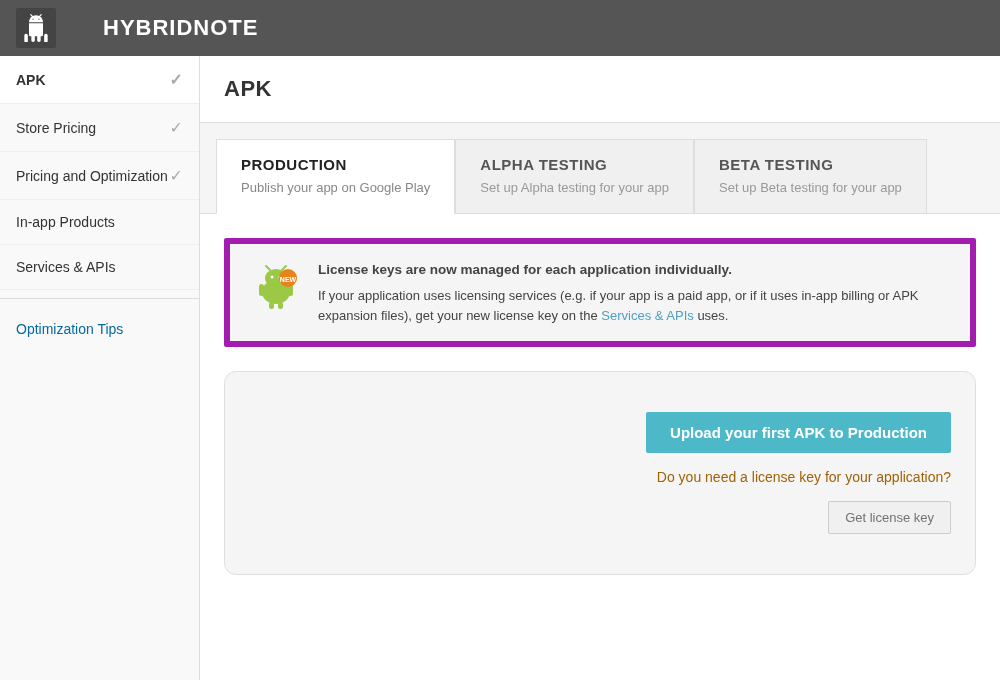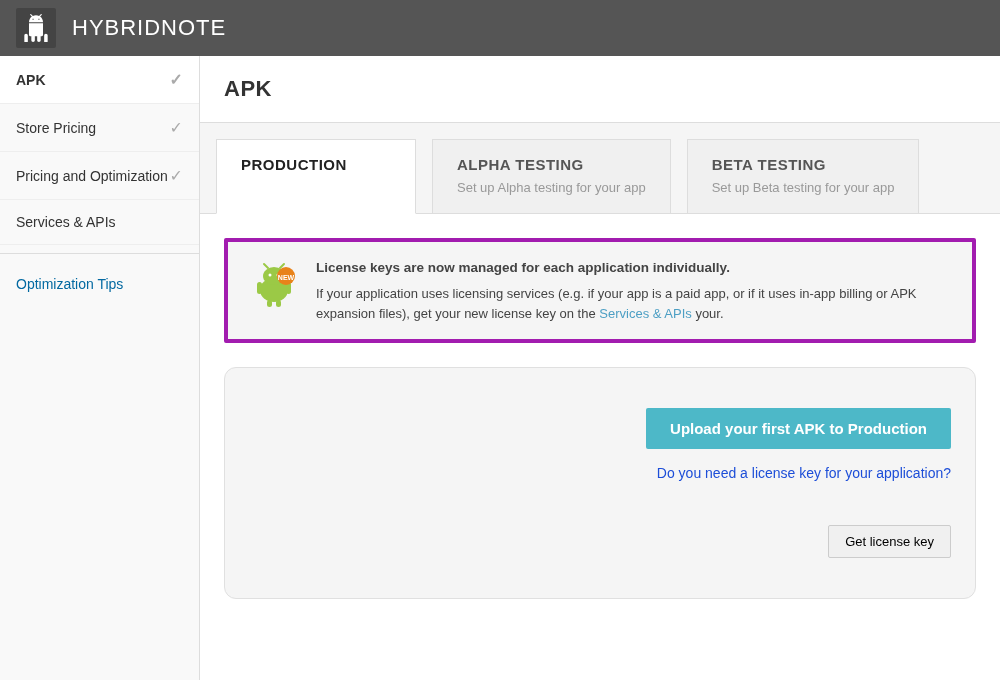--- a/index.html
+++ b/index.html
@@ -17,22 +17,23 @@
     .android-logo-box {
       width: 40px; height: 40px;
       background: #444;
       display: flex; align-items: center; justify-content: center;
       border-radius: 2px;
     }
     .android-logo-box svg { width: 28px; height: 28px; }
     .app-title {
       color: #fff;
       font-size: 22px;
-      font-weight: normal;
+      font-weight: bold;
       letter-spacing: 1px;
+      margin-left: 31px;
     }
 
     
     .main-layout {
       display: flex;
       flex: 1;
       overflow: hidden;
     }
 
     
@@ -105,21 +106,21 @@
       padding: 16px 16px 0 16px;
       gap: 0;
     }
     .tab {
       padding: 16px 24px;
       cursor: pointer;
       border: 1px solid #ddd;
       border-bottom: none;
       background: #f0f0f0;
       min-width: 200px;
-      margin-right: 16px;
+      margin-right: 0;
     }
     .tab.active {
       background: #fff;
       border-bottom: 1px solid #fff;
       margin-bottom: -1px;
     }
     .tab-title {
       font-size: 15px;
       font-weight: bold;
       color: #555;
@@ -131,21 +132,21 @@
       font-size: 13px;
       color: #999;
       line-height: 1.4;
     }
     .tab.active .tab-desc { color: #888; }
 
     
     .notice-box {
       margin: 24px;
       background: #f5f5f5;
-      border: 4px solid #a21caf;
+      border: 6px solid #a21caf;
       border-radius: 2px;
       padding: 16px 20px;
       display: flex;
       align-items: flex-start;
       gap: 16px;
     }
     .notice-icon {
       flex-shrink: 0;
       position: relative;
       width: 52px;
@@ -172,32 +173,31 @@
       color: #fff;
       border: none;
       padding: 12px 24px;
       font-size: 15px;
       font-weight: bold;
       cursor: pointer;
       border-radius: 2px;
     }
     .license-question {
       font-size: 14px;
-      color: #1d4ed8;
+      color: #a16207;
       text-align: right;
     }
     .license-btn {
       background: #f0f0f0;
-      color: #000000;
+      color: #737373;
       border: 1px solid #ccc;
       padding: 8px 16px;
       font-size: 13px;
       cursor: pointer;
       border-radius: 2px;
-      margin-top: 28px;
     }
   </style>
 </head>
 <body>
 
 <div class="top-header">
   <div class="android-logo-box">
     <svg viewBox="0 0 24 24" fill="white">
       <path d="M6 18c0 .55.45 1 1 1h1v3.5c0 .83.67 1.5 1.5 1.5s1.5-.67 1.5-1.5V19h2v3.5c0 .83.67 1.5 1.5 1.5s1.5-.67 1.5-1.5V19h1c.55 0 1-.45 1-1V8H6v10zm-2.5-1C2.67 17 2 17.67 2 18.5v5c0 .83.67 1.5 1.5 1.5S5 24.33 5 23.5v-5c0-.83-.67-1.5-1.5-1.5zm17 0c-.83 0-1.5.67-1.5 1.5v5c0 .83.67 1.5 1.5 1.5S22 24.33 22 23.5v-5c0-.83-.67-1.5-1.5-1.5zM15.53 2.16l1.3-1.3c.2-.2.2-.51 0-.71-.2-.2-.51-.2-.71 0l-1.48 1.48C13.85 1.23 12.95 1 12 1c-.96 0-1.86.23-2.66.63L7.85.15c-.2-.2-.51-.2-.71 0-.2.2-.2.51 0 .71l1.31 1.31C6.97 3.26 6 5.01 6 7h12c0-1.99-.97-3.75-2.47-4.84zM10 5H9V4h1v1zm5 0h-1V4h1v1z"></path>
     </svg>
@@ -214,37 +214,41 @@
     </div>
     <div class="sidebar-item">
       <span>Store Pricing</span>
       <span class="check-icon">✓</span>
     </div>
     <div class="sidebar-item">
       <span>Pricing and Optimization</span>
       <span class="check-icon">✓</span>
     </div>
     <div class="sidebar-item">
+      <span>In-app Products</span>
+    </div>
+    <div class="sidebar-item">
       <span>Services &amp; APIs</span>
     </div>
     <div class="sidebar-divider"></div>
     <div class="sidebar-item-no-border">
       <span>Optimization Tips</span>
     </div>
   </nav>
 
   <div class="content">
 
     <div class="content-header">
       <h1 class="content-header-title">APK</h1>
     </div>
 
     <div class="tabs-container">
       <div class="tab active">
         <div class="tab-title">PRODUCTION</div>
+        <div class="tab-desc">Publish your app on Google Play</div>
       </div>
       <div class="tab">
         <div class="tab-title">ALPHA TESTING</div>
         <div class="tab-desc">Set up Alpha testing for your app</div>
       </div>
       <div class="tab">
         <div class="tab-title">BETA TESTING</div>
         <div class="tab-desc">Set up Beta testing for your app</div>
       </div>
     </div>
@@ -269,21 +273,21 @@
 
           <rect x="19" y="42" width="5" height="7" rx="2.5" fill="#9BC946"></rect>
           <rect x="28" y="42" width="5" height="7" rx="2.5" fill="#9BC946"></rect>
 
           <circle cx="38" cy="18" r="9" fill="#E8821A"></circle>
           <text x="38" y="22" text-anchor="middle" font-size="7" font-weight="bold" fill="white">NEW</text>
         </svg>
       </div>
       <div class="notice-text">
         <strong>License keys are now managed for each application individually.</strong>
-        <span>If your application uses licensing services (e.g. if your app is a paid app, or if it uses in-app billing or APK expansion files), get your new license key on the </span><a href="#">Services &amp; APIs</a><span> your.</span>
+        <span>If your application uses licensing services (e.g. if your app is a paid app, or if it uses in-app billing or APK expansion files), get your new license key on the </span><a href="#">Services &amp; APIs</a><span> uses.</span>
       </div>
     </div>
 
     <div class="upload-area">
       <button class="upload-btn">Upload your first APK to Production</button>
       <div class="license-question">Do you need a license key for your application?</div>
       <button class="license-btn">Get license key</button>
     </div>
 
   </div>

